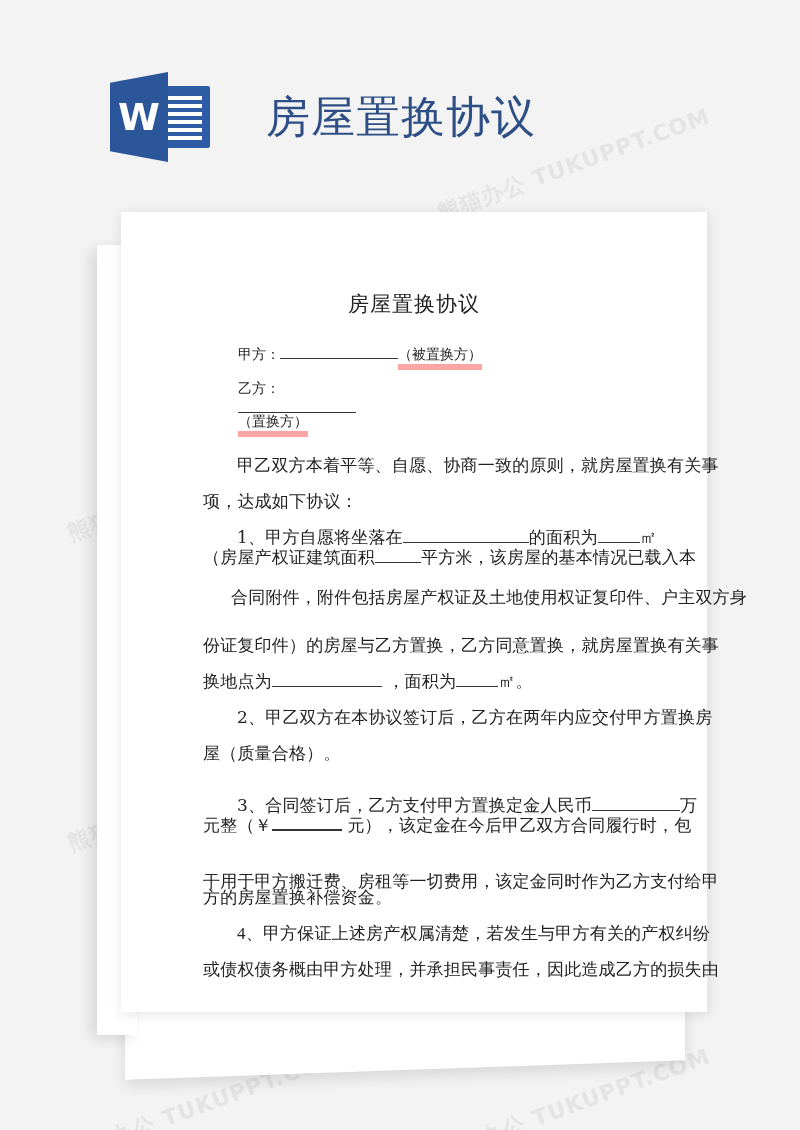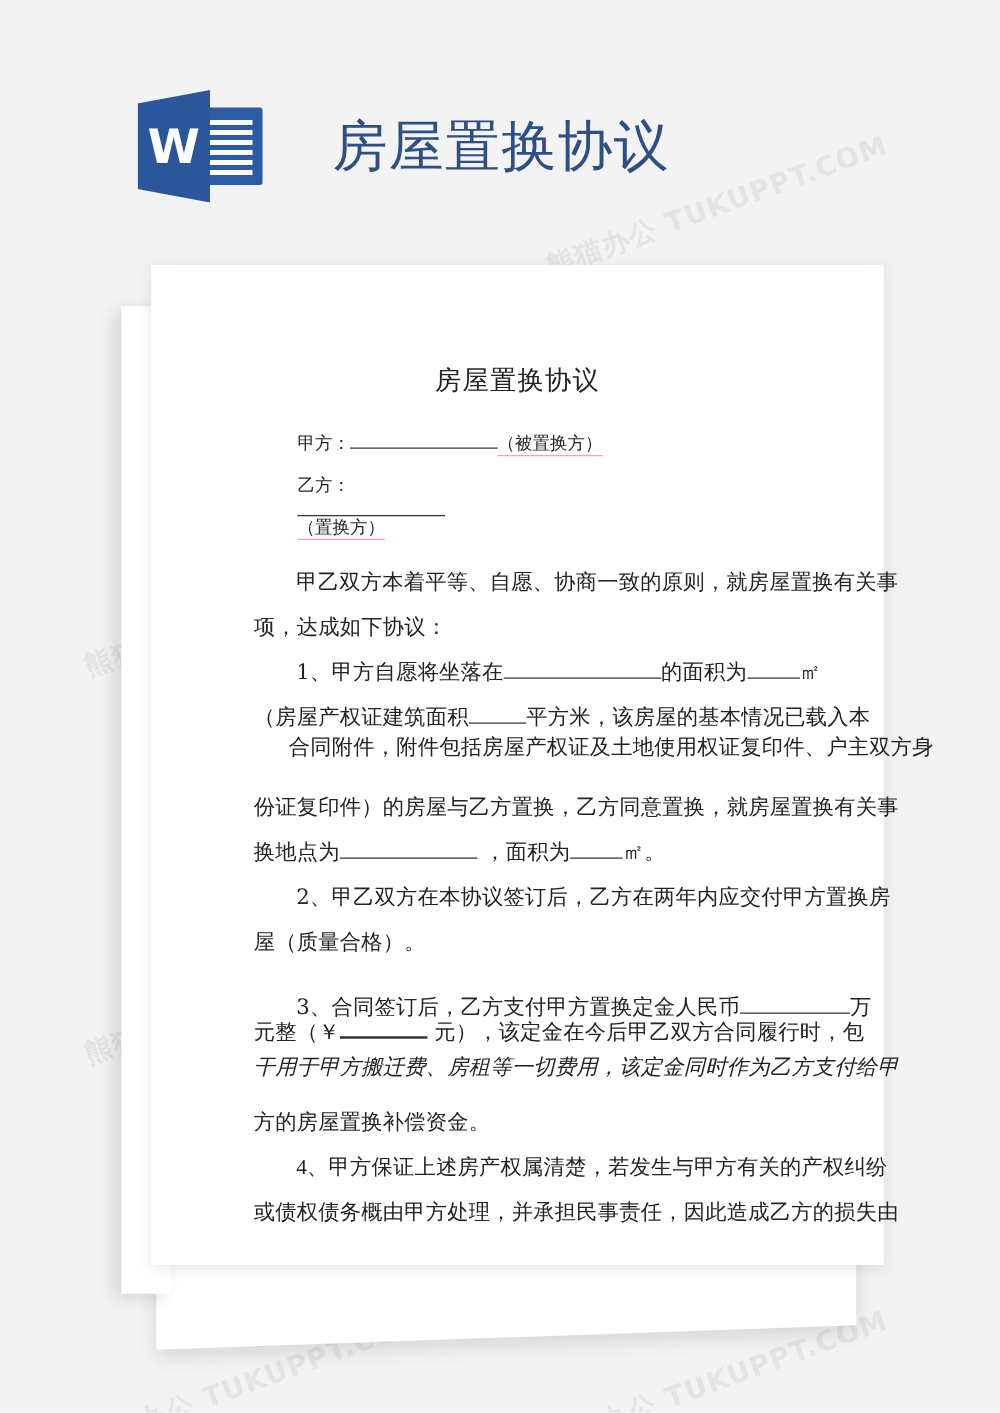--- a/index.html
+++ b/index.html
@@ -116,21 +116,21 @@
     display: flex;
     align-items: baseline;
   }
   .party .blank {
     display: inline-block;
     width: 118px;
     border-bottom: 1px solid #333;
     height: 14px;
   }
   .party .role {
-    border-bottom: 1px solid #fca5a5;
+    border-bottom: 6px solid #fca5a5;
   }
   .line {
     position: absolute;
     left: 82px;
     width: 420px;
     font-size: 17px;
     white-space: nowrap;
     letter-spacing: 0.2px;
   }
   .u {
@@ -194,37 +194,37 @@
       <span class="blank"></span>
       <span class="role">（置换方）</span>
     </div>
 
     <div class="line" style="top:242px; padding-left:34px;">甲乙双方本着平等、自愿、协商一致的原则，就房屋置换有关事</div>
     <div class="line" style="top:278px;">项，达成如下协议：</div>
 
     <div class="line" style="top:314px; padding-left:34px;">
       <span>1、甲方自愿将坐落在</span><span class="u" style="width:126px"></span><span>的面积为</span><span class="u" style="width:42px"></span><span>㎡</span>
     </div>
-    <div class="line" style="top:350px;">
+    <div class="line" style="top:334px;">
       <span>（房屋产权证建筑面积</span><span class="u" style="width:46px"></span><span>平方米，该房屋的基本情况已载入本</span>
     </div>
     <div class="line" style="top:374px;margin-left:28px;">合同附件，附件包括房屋产权证及土地使用权证复印件、户主双方身</div>
     <div class="line" style="top:422px;">份证复印件）的房屋与乙方置换，乙方同意置换，就房屋置换有关事</div>
     <div class="line" style="top:458px;">
       <span>换地点为</span><span class="u" style="width:110px"></span>&nbsp;<span>，面积为</span><span class="u" style="width:42px"></span><span>㎡。</span>
     </div>
 
     <div class="line" style="top:494px; padding-left:34px;">2、甲乙双方在本协议签订后，乙方在两年内应交付甲方置换房</div>
     <div class="line" style="top:530px;">屋（质量合格）。</div>
 
     <div class="line" style="top:566px; padding-left:34px;margin-top:16px;">
       <span>3、合同签订后，乙方支付甲方置换定金人民币</span><span class="u" style="width:88px"></span><span>万</span>
     </div>
     <div class="line" style="top:602px;">
       <span>元整（￥</span><span class="u" style="width:70px; border-bottom-width:2px;"></span>&nbsp;<span>元），该定金在今后甲乙双方合同履行时，包</span>
     </div>
-    <div class="line" style="top:630px;font-style:italic;">干用于甲方搬迁费、房租等一切费用，该定金同时作为乙方支付给甲</div>
+    <div class="line" style="top:658px;">干用于甲方搬迁费、房租等一切费用，该定金同时作为乙方支付给甲</div>
     <div class="line" style="top:674px;">方的房屋置换补偿资金。</div>
 
     <div class="line" style="top:710px; padding-left:34px;font-family:Liberation Serif, serif;">4、甲方保证上述房产权属清楚，若发生与甲方有关的产权纠纷</div>
     <div class="line" style="top:746px;">或债权债务概由甲方处理，并承担民事责任，因此造成乙方的损失由</div>
   </div>
 </div>
 
 </body></html>

